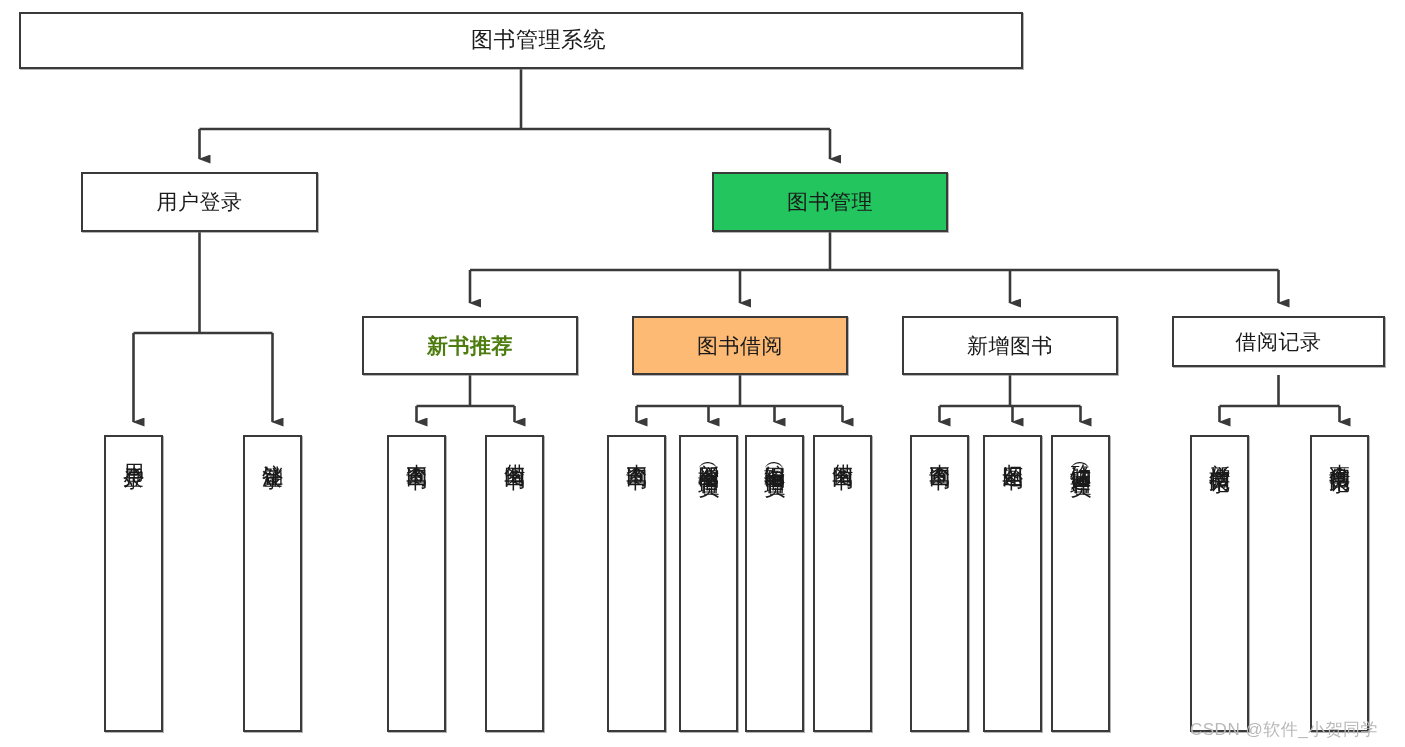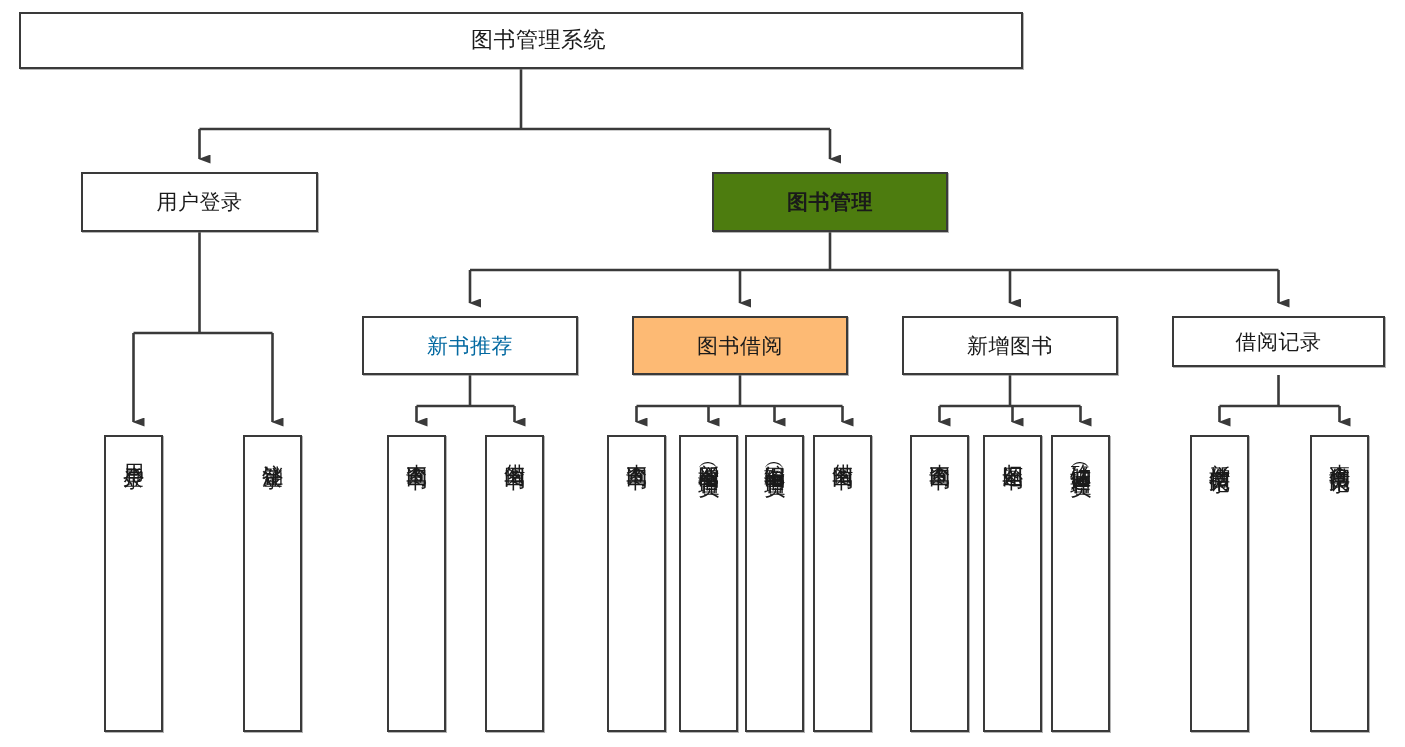--- a/index.html
+++ b/index.html
@@ -122,24 +122,24 @@
       </g>
   </svg>
 
   <div id="nodes-layer">
       <div class="node root horiz" style="left: 19px; top: 12px; width: 1004px; height: 57px; border-color: rgb(58, 58, 58); background: rgb(255, 255, 255); color: rgb(26, 26, 26); padding-left: 35px;">
         <span class="node-label">图书管理系统</span>
       </div>
       <div class="node level2 horiz" style="left: 81px; top: 172px; width: 237px; height: 60px; border-color: rgb(58, 58, 58); background: rgb(255, 255, 255); color: rgb(26, 26, 26);">
         <span class="node-label">用户登录</span>
       </div>
-      <div class="node level2 horiz" style="left: 712px; top: 172px; width: 236px; height: 60px; border-color: rgb(58, 58, 58); background: #4d7c0f; color: rgb(26, 26, 26); font-weight: bold;">
+      <div class="node level2 horiz" style="left: 712px; top: 172px; width: 236px; height: 60px; border-color: rgb(58, 58, 58); background: #22c55e; color: rgb(26, 26, 26);">
         <span class="node-label">图书管理</span>
       </div>
-      <div class="node level3 horiz" style="left: 362px; top: 316px; width: 216px; height: 59px; border-color: rgb(58, 58, 58); background: rgb(255, 255, 255); color: #0369a1;">
+      <div class="node level3 horiz" style="left: 362px; top: 316px; width: 216px; height: 59px; border-color: rgb(58, 58, 58); background: rgb(255, 255, 255); color: #4d7c0f; font-weight: bold;">
         <span class="node-label">新书推荐</span>
       </div>
       <div class="node level3 horiz" style="left: 632px; top: 316px; width: 216px; height: 59px; border-color: rgb(58, 58, 58); background: #fdba74; color: rgb(26, 26, 26);">
         <span class="node-label">图书借阅</span>
       </div>
       <div class="node level3 horiz" style="left: 902px; top: 316px; width: 216px; height: 59px; border-color: rgb(58, 58, 58); background: rgb(255, 255, 255); color: rgb(26, 26, 26);">
         <span class="node-label">新增图书</span>
       </div>
       <div class="node level3 horiz" style="left: 1172px; top: 316px; width: 213px; height: 51px; border-color: rgb(58, 58, 58); background: rgb(255, 255, 255); color: rgb(26, 26, 26);">
         <span class="node-label">借阅记录</span>
@@ -178,14 +178,15 @@
         <span class="node-label">确认归还（管理员）</span>
       </div>
       <div class="node leaf vert" style="left: 1190px; top: 435px; width: 59px; height: 297px; border-color: rgb(58, 58, 58); background: rgb(255, 255, 255); color: rgb(26, 26, 26);">
         <span class="node-label">新增借阅记录</span>
       </div>
       <div class="node leaf vert" style="left: 1310px; top: 435px; width: 59px; height: 297px; border-color: rgb(58, 58, 58); background: rgb(255, 255, 255); color: rgb(26, 26, 26);">
         <span class="node-label">查询借阅记录</span>
       </div>
     </div>
 
+  <div class="watermark" style="left: 1190px; top: 718px; color: rgb(185, 185, 185);">CSDN @软件_小贺同学</div>
 
 </div>
 
 </body></html>

